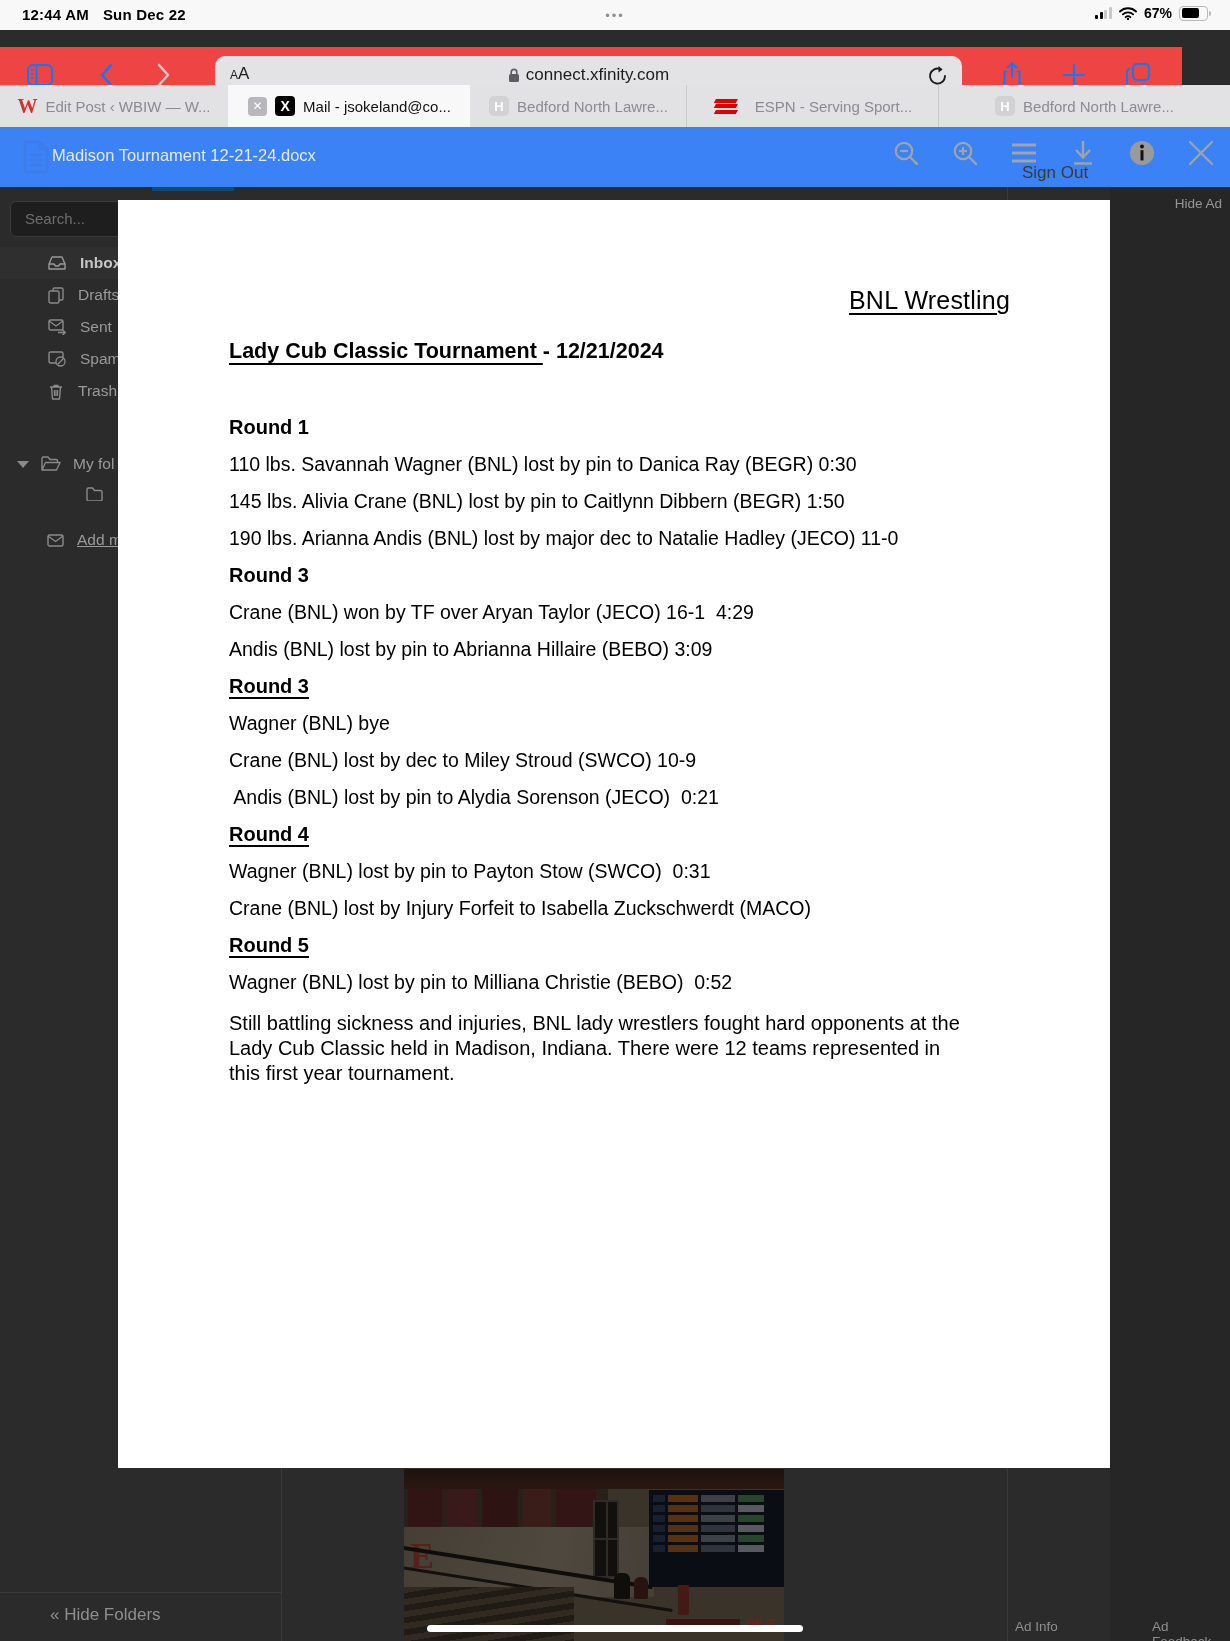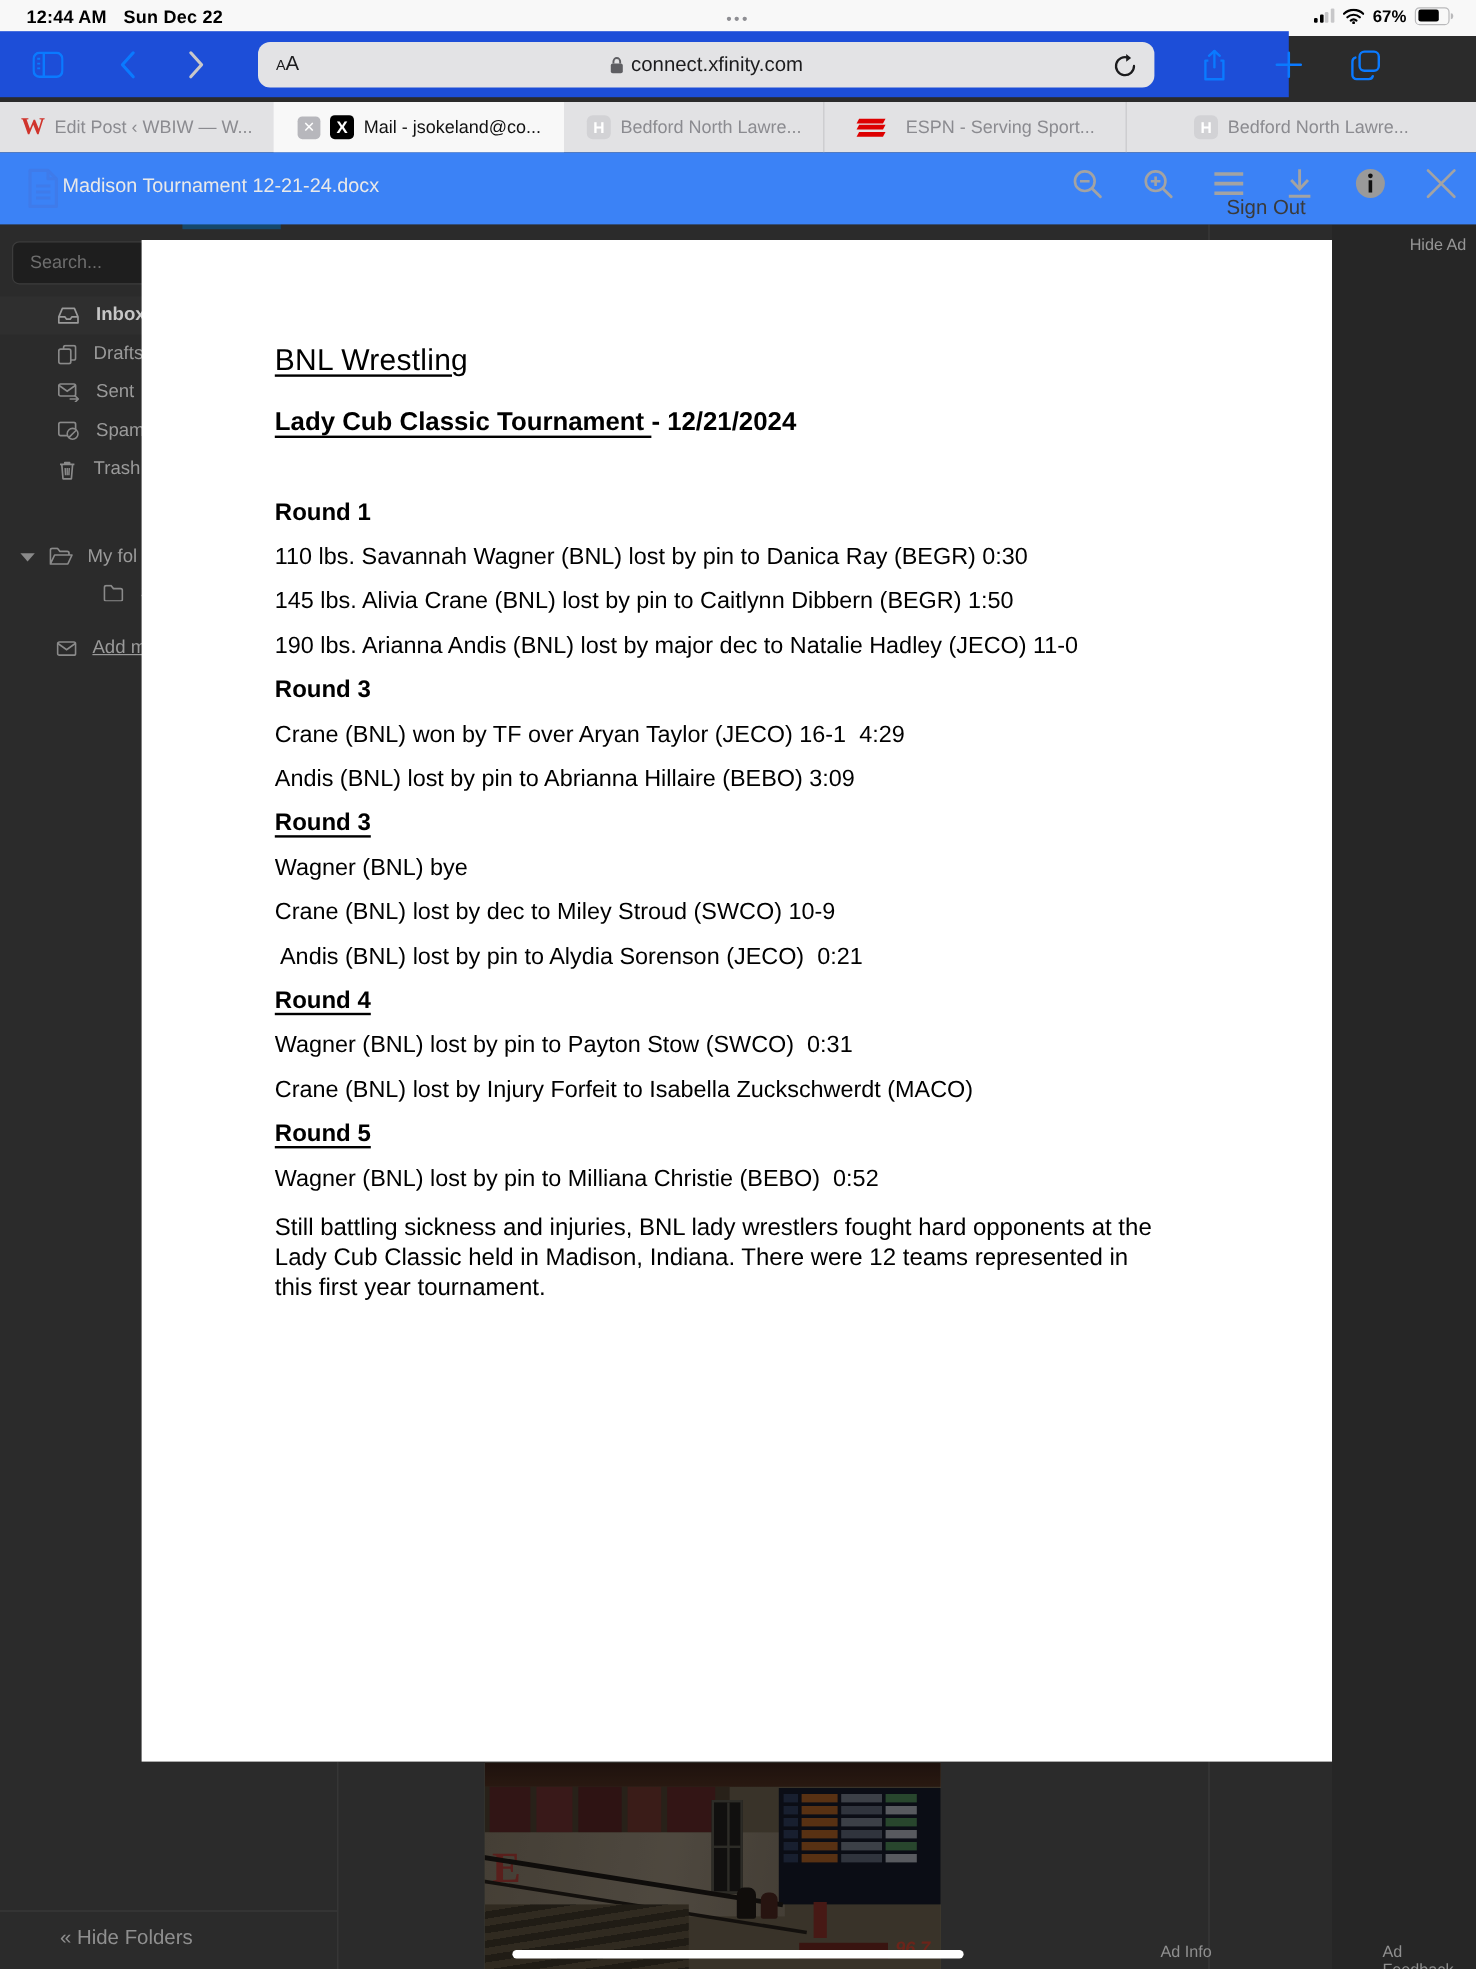--- a/index.html
+++ b/index.html
@@ -17,21 +17,21 @@
   .sig i:nth-child(1){height:4px;background:#000;}
   .sig i:nth-child(2){height:7px;background:#000;}
   .sig i:nth-child(3){height:9px;}
   .sig i:nth-child(4){height:12px;}
   .pct{font-size:14px;font-weight:600;color:#000;}
   .batt{width:27px;height:13px;border:1px solid #b9b9bb;border-radius:4px;position:relative;}
   .batt i{position:absolute;left:1.5px;top:1.5px;bottom:1.5px;width:66%;background:#000;border-radius:2px;}
   .batt:after{content:"";position:absolute;right:-4px;top:4px;width:2.5px;height:5px;background:#b9b9bb;border-radius:0 2px 2px 0;}
 
   
-  .toolbar{position:absolute;left:0;top:26px;width:1074px;height:55px;background:#1d4ed8;z-index:20;}
+  .toolbar{position:absolute;left:0;top:47px;width:1182px;height:55px;background:#ef4444;z-index:20;}
   .tb-ico{position:absolute;top:14px;width:28px;height:28px;display:flex;align-items:center;justify-content:center;}
   .urlpill{position:absolute;left:215px;top:9px;width:747px;height:38px;background:#e3e3e5;border-radius:10px;}
   .aa{position:absolute;left:15px;top:8px;font-size:17px;color:#1c1c1e;}
   .aa .sm{font-size:12px;}
   .urlcenter{position:absolute;left:0;right:0;top:0;height:38px;display:flex;align-items:center;justify-content:center;gap:6px;
              font-size:17px;color:#1c1c1e;}
   .reload{position:absolute;right:10px;top:6px;}
 
   
   .tabbar{position:absolute;left:0;top:85px;width:1230px;height:42px;background:#e2e2e4;display:flex;z-index:20;}
@@ -58,21 +58,21 @@
   .signout{position:absolute;left:1022px;top:36px;font-size:17px;color:#3a3a3a;}
 
   
   .backdrop{position:absolute;left:0;top:187px;width:1230px;height:1454px;background:#2b2b2b;z-index:1;}
   .xf-tabline{position:absolute;left:152px;top:-5px;width:82px;height:9px;background:#15486b;}
   .adrail{position:absolute;left:1110px;top:0;width:120px;height:1454px;background:#262626;}
   .vdiv1{position:absolute;left:1007px;top:0;width:1px;height:1454px;background:#3a3a3a;}
   .vdiv2{position:absolute;left:281px;top:1281px;width:1px;height:173px;background:#3a3a3a;}
   .hdiv{position:absolute;left:0;top:1405px;width:281px;height:1px;background:#3a3a3a;}
   .hidead{position:absolute;right:8px;top:9px;font-size:13.5px;color:#969696;}
-  .adinfo{position:absolute;left:967px;top:1432px;font-size:13.5px;color:#8f8f8f;}
+  .adinfo{position:absolute;left:1015px;top:1432px;font-size:13.5px;color:#8f8f8f;}
   .adfb{position:absolute;left:1152px;top:1432px;font-size:13.5px;color:#8f8f8f;}
   .hidefolders{position:absolute;left:18px;top:1418px;font-size:17px;color:#8f8f8f;margin-left:32px;}
 
   .searchbox{position:absolute;left:10px;top:14px;width:262px;height:36px;background:#1e1e1e;
              border:1px solid #3c3c3c;border-radius:6px;box-sizing:border-box;
              font-size:15px;color:#6e6e6e;line-height:34px;padding-left:14px;}
   .side{position:absolute;left:0;top:60px;width:281px;}
   .srow{position:relative;height:32px;display:flex;align-items:center;padding-left:48px;gap:14px;
         font-size:15.5px;color:#9a9a9a;}
   .srow.sel{background:#2f2f2f;color:#c6c6c6;font-weight:700;}
@@ -117,21 +117,21 @@
   .redsign{position:absolute;left:262px;top:150px;width:74px;height:13px;background:#571d18;}
   .freq{position:absolute;left:342px;top:146px;color:#a83828;font-weight:700;font-size:15px;font-style:italic;}
   .vred{position:absolute;left:274px;top:116px;width:11px;height:30px;background:#6e2620;}
   .ph-dim{position:absolute;inset:0;background:rgba(8,6,6,.38);}
 
   .homebar{position:absolute;left:427px;top:1625px;width:376px;height:7px;background:#fff;border-radius:4px;z-index:30;}
 
   
   .page{position:absolute;left:118px;top:200px;width:992px;height:1268px;background:#fff;z-index:5;color:#000;}
   .doc{padding:86px 100px 0 111px;}
-  .doc h1{margin:0 0 24px;font-size:25px;font-weight:500;text-align:left;text-decoration:underline;
+  .doc h1{margin:0 0 24px;font-size:25px;font-weight:500;text-align:right;text-decoration:underline;
           text-underline-offset:4px;letter-spacing:.2px;}
   .doc h2{margin:0 0 52px;font-size:21.5px;font-weight:700;}
   .doc h2 .u{text-decoration:underline;text-underline-offset:5px;}
   .doc h3{margin:0;font-size:20px;font-weight:700;line-height:22px;padding:0 0 15px;}
   .doc h3.u{text-decoration:underline;text-underline-offset:4px;}
   .doc p.line{margin:0;font-size:19.5px;line-height:22px;padding:0 0 15px;white-space:pre;}
   .doc p.closing{margin:0;font-size:20px;line-height:25px;max-width:742px;padding-top:3px;}
 </style>
 </head>
 <body>

